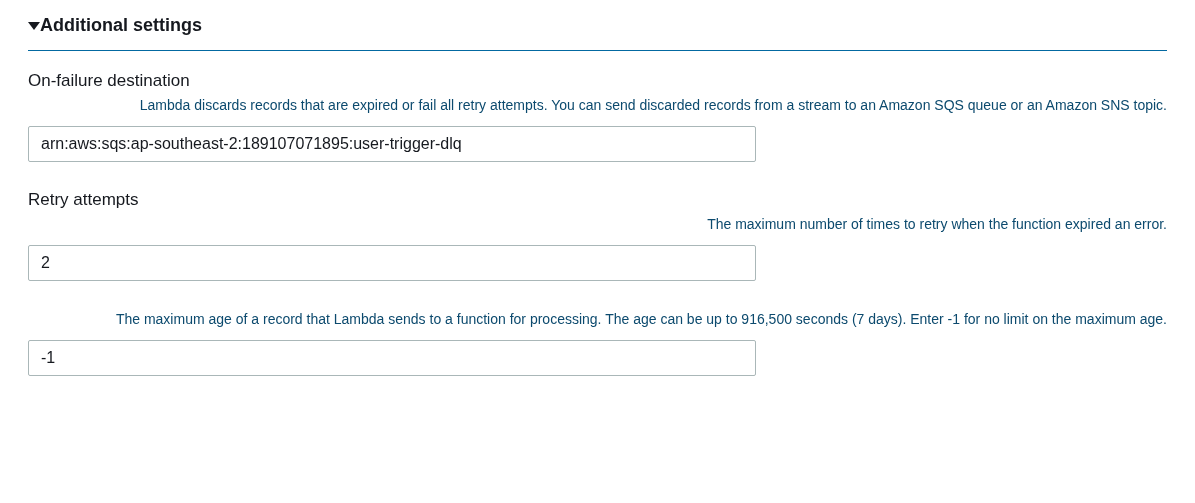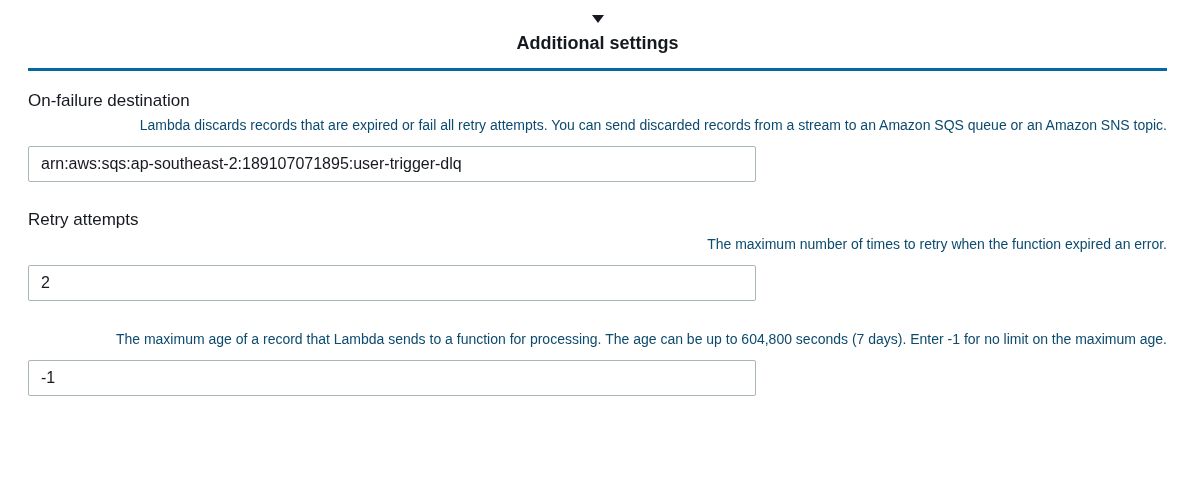--- a/index.html
+++ b/index.html
@@ -10,25 +10,23 @@
     body {
       font-family: "Amazon Ember", "Helvetica Neue", Arial, sans-serif;
       background: #ffffff;
       padding: 15px 28px;
       color: #16191f;
       width: 1195px;
     }
     .section-header {
       display: flex;
       align-items: center;
-      gap: 10px;
       padding-bottom: 14px;
-      border-bottom: 3px solid #0369a1;
+      border-bottom: 1px solid #0369a1;
       margin-bottom: 20px;
-      flex-direction: column;
     }
     .caret {
       width: 0;
       height: 0;
       border-left: 6px solid transparent;
       border-right: 6px solid transparent;
       border-top: 8px solid #16191f;
       cursor: pointer;
     }
     .section-title {
@@ -81,15 +79,15 @@
   <input type="text" class="text-input" value="arn:aws:sqs:ap-southeast-2:189107071895:user-trigger-dlq" style="">
 </div>
 
 <div class="form-group">
   <label class="field-label">Retry attempts</label>
   <div class="field-description">The maximum number of times to retry when the function expired an error.</div>
   <input type="text" class="text-input" value="2" style="">
 </div>
 
 <div class="form-group">
-  <div class="field-description">The maximum age of a record that Lambda sends to a function for processing. The age can be up to 604,800 seconds (7 days). Enter -1 for no limit on the maximum age.</div>
+  <div class="field-description">The maximum age of a record that Lambda sends to a function for processing. The age can be up to 916,500 seconds (7 days). Enter -1 for no limit on the maximum age.</div>
   <input type="text" class="text-input" value="-1" style="">
 </div>
 
 </body></html>

